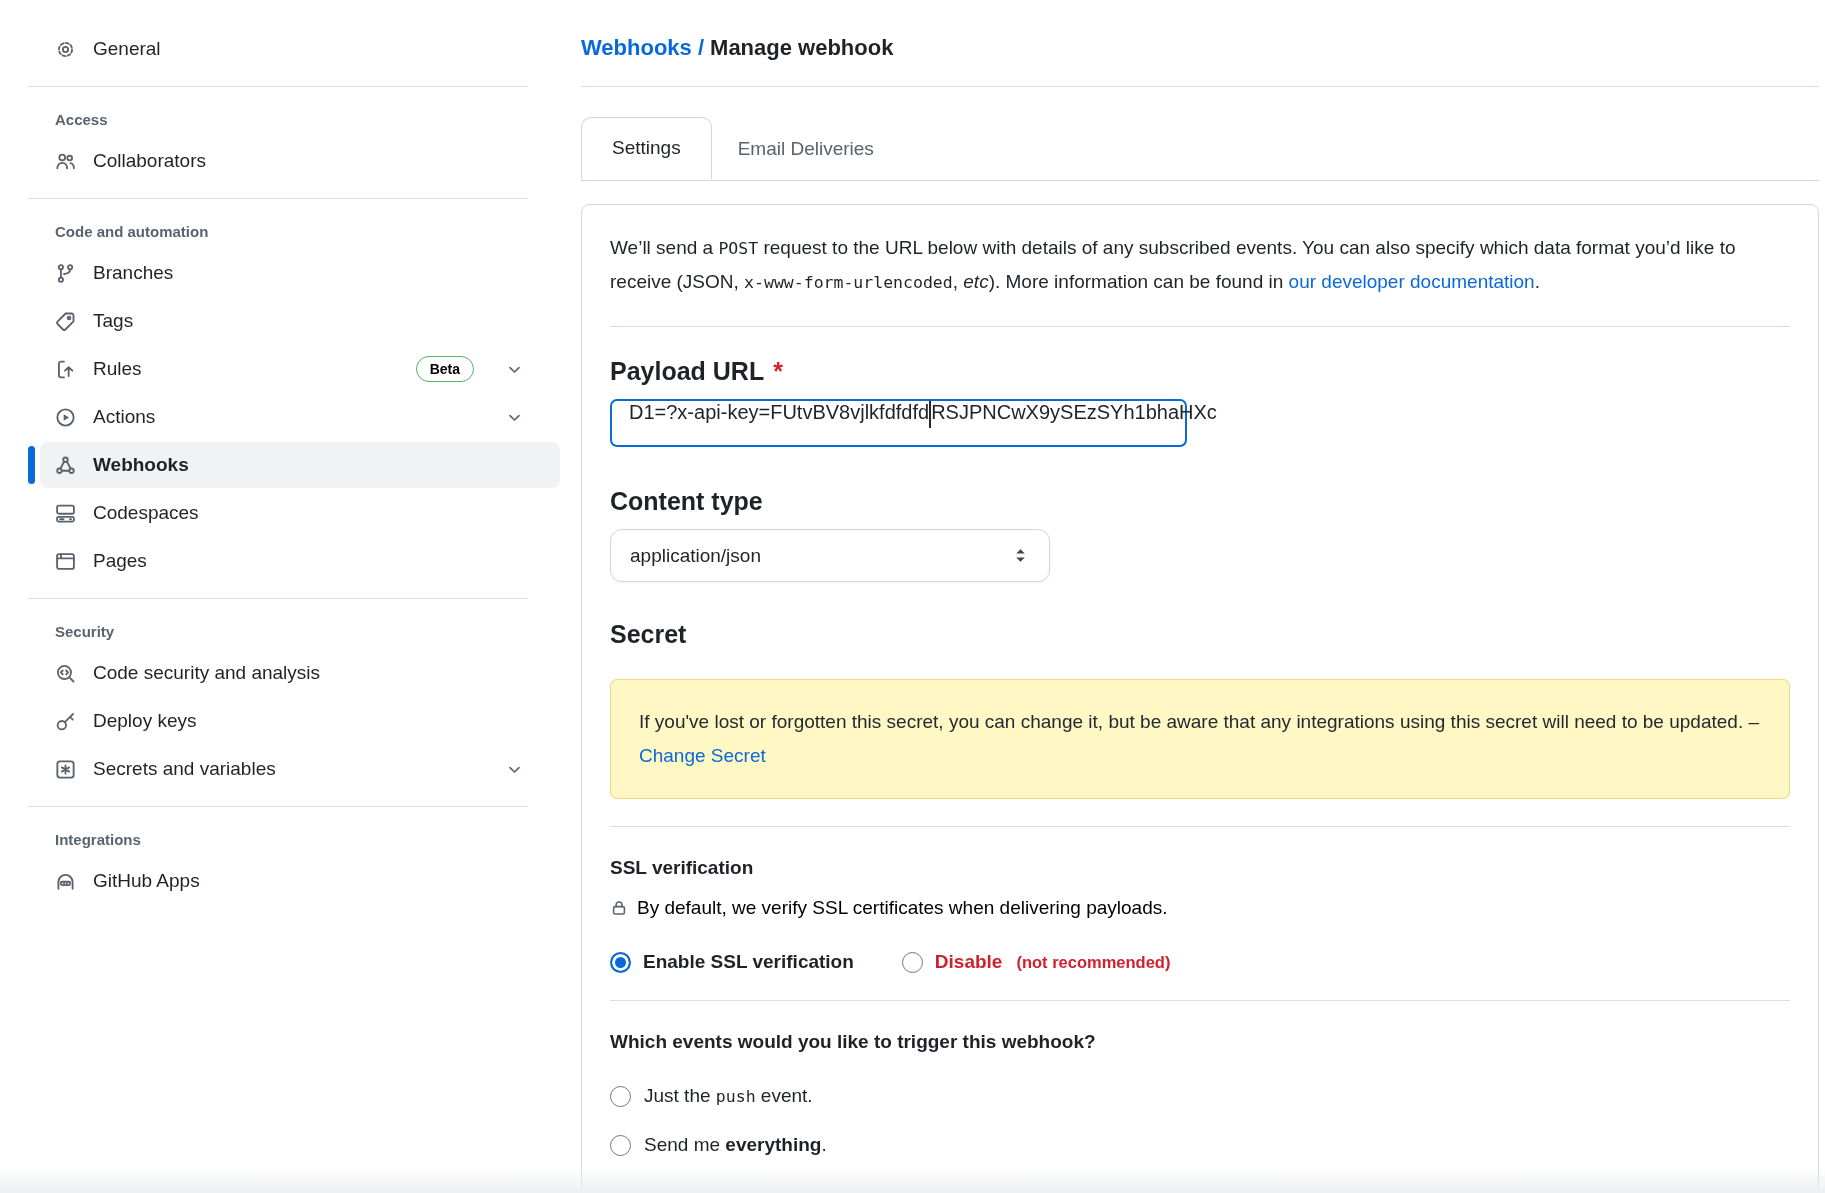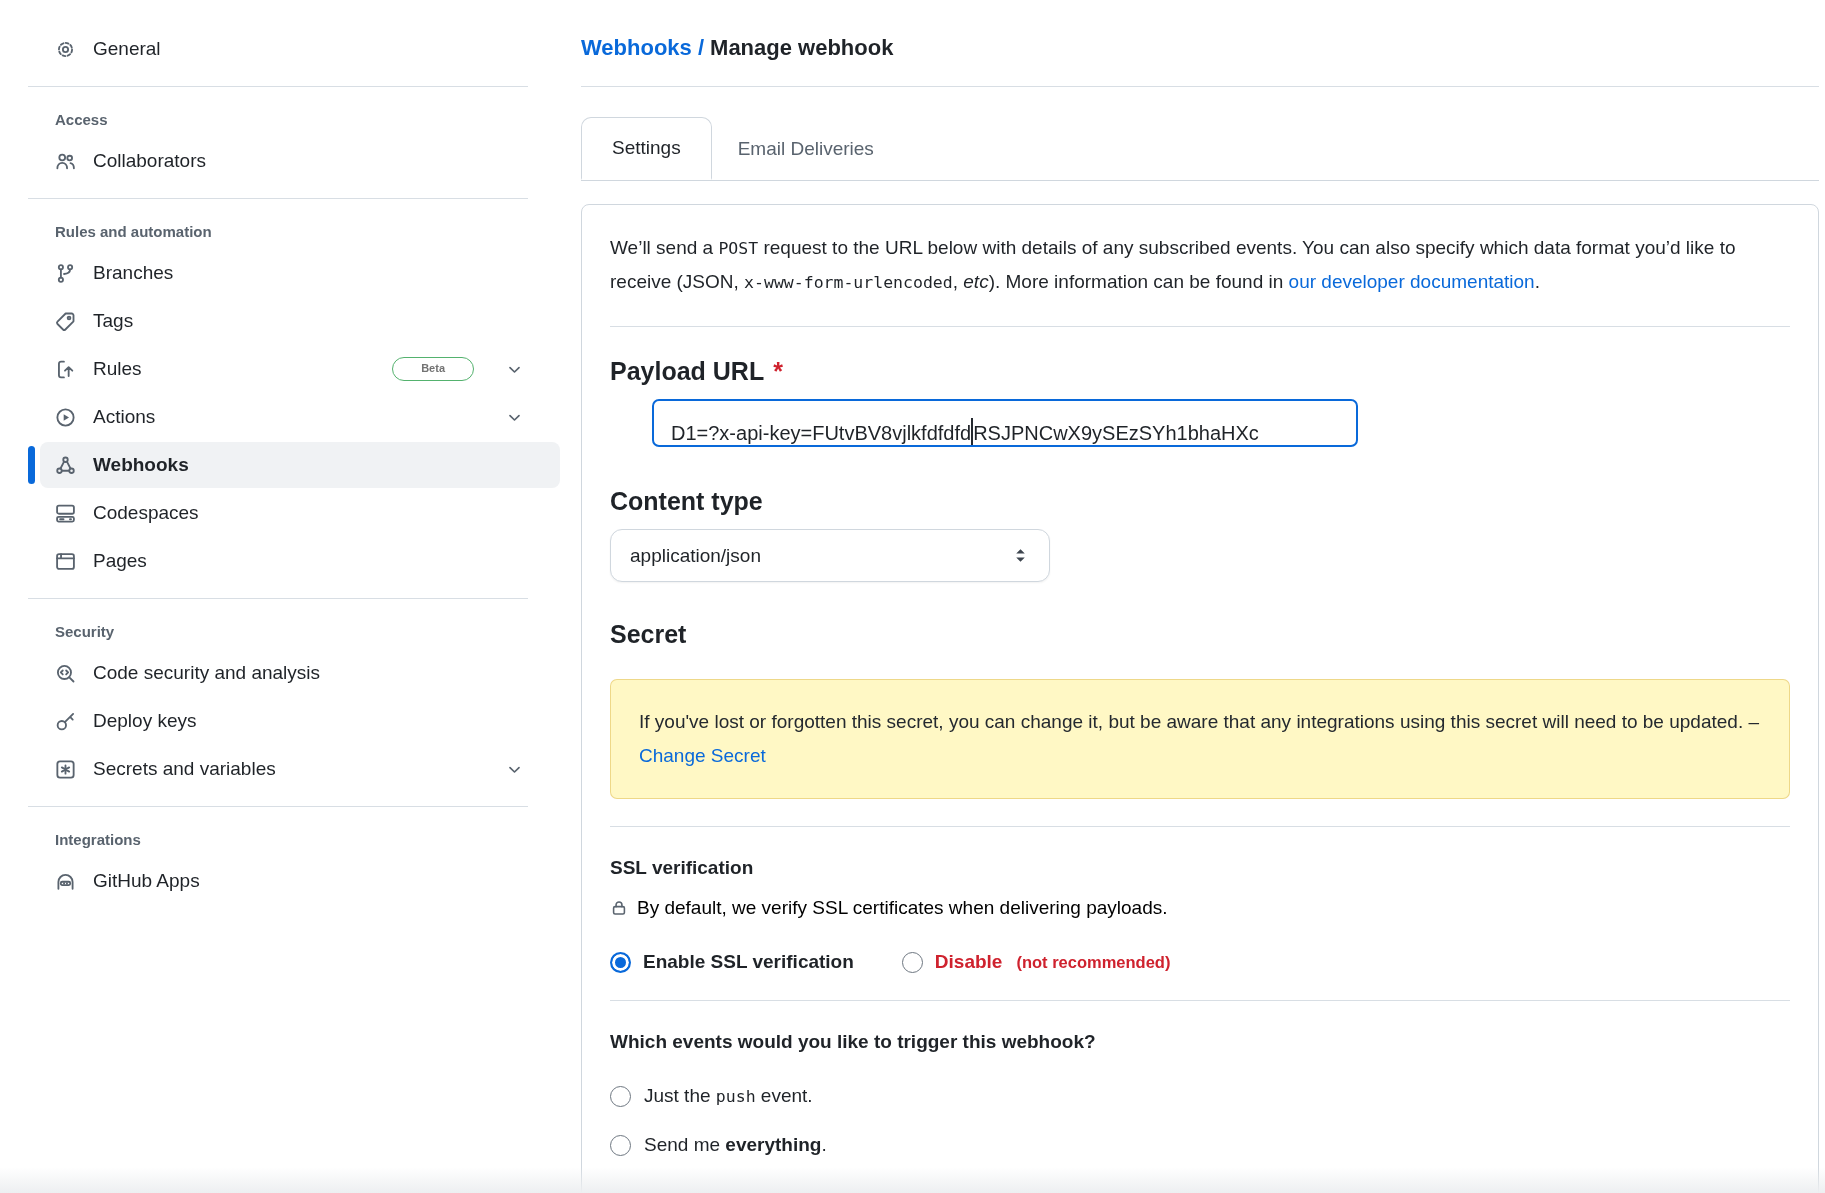--- a/index.html
+++ b/index.html
@@ -14,22 +14,22 @@
   .nav-item .nav-label{font-size:19px;color:#1f2328;white-space:nowrap;}
   .nav-item.selected{background:#f0f2f4;}
   .nav-item.selected .nav-label{font-weight:600;}
   .nav-item.selected::before{content:"";position:absolute;left:-12px;top:4px;width:7px;height:38px;
     border-radius:4px;background:#0969da;}
   .nav-icon{width:21px;height:21px;color:#59636e;flex:none;display:flex;align-items:center;}
   .nav-icon svg{width:21px;height:21px;}
   .nav-chevron{margin-left:auto;color:#59636e;width:19px;height:19px;display:flex;flex:none;}
   .nav-chevron svg{width:19px;height:19px;}
   .nav-chevron.after-badge{margin-left:14px;}
-  .badge{margin-left:auto;font-size:11px;font-weight:600;color:#737373;border:1.5px solid #54b26e;
-    border-radius:999px;padding:4px 28px;line-height:1.2;flex:none;}
+  .badge{margin-left:auto;font-size:14px;font-weight:600;color:#000000;border:1.5px solid #54b26e;
+    border-radius:999px;padding:4px 13px;line-height:1.2;flex:none;}
   .nav-divider{height:1px;background:#d8dee4;margin:14px 32px 0 0;}
   .nav-section-title{font-size:15px;font-weight:600;color:#59636e;margin:24px 0 10px 27px;}
 
   
   .main{margin-left:21px;width:1238px;padding-top:26px;}
   h1.page-title{font-size:22px;font-weight:700;margin:0;line-height:44px;}
   .breadcrumb-link{color:#0969da;text-decoration:none;margin-right:6px;}
   .title-hr{border:none;border-top:1px solid #d8dee4;margin:16px 0 0;}
   .tabnav{margin-top:30px;border-bottom:1px solid #d0d7de;display:flex;align-items:stretch;}
   .tab{font-size:19px;height:63px;display:flex;align-items:center;cursor:pointer;}
@@ -38,22 +38,22 @@
   .tab.inactive{color:#59636e;padding:0 26px;margin-left:0;}
 
   .panel{margin-top:23px;border:1px solid #d0d7de;border-radius:8px;padding:0 28px 80px;background:#fff;}
   .intro{font-size:19px;line-height:33px;margin:26px 0 0;color:#1f2328;}
   .mono{font-family:"DejaVu Sans Mono","Liberation Mono",monospace;font-size:16.5px;}
   .inline-link{color:#0969da;text-decoration:none;}
   hr.inset{border:none;border-top:1px solid #d8dee4;margin:27px 0 0;}
 
   .field-label{font-size:25px;font-weight:600;margin:30px 0 0;display:flex;gap:9px;align-items:flex-start;}
   .required{color:#cf222e;font-weight:600;}
-  .text-input{margin-top:13px;width:706px;height:48px;border:2px solid #0969da;border-radius:7px;
-    display:flex;align-items:flex-end;padding:0 17px;font-size:20px;color:#1f2328;white-space:pre;background:#fff;cursor:text;margin-left:42px;}
+  .text-input{margin-top:13px;width:577px;height:48px;border:2px solid #0969da;border-radius:7px;
+    display:flex;align-items:flex-start;padding:0 17px;font-size:20px;color:#1f2328;white-space:pre;background:#fff;cursor:text;}
   .caret{width:2px;height:27px;background:#24292f;flex:none;}
   .ct-label{margin-top:40px;}
   .select{margin-top:13px;width:440px;height:53px;border:1px solid #d0d7de;border-radius:12px;
     display:flex;align-items:center;justify-content:space-between;padding:0 19px;font-size:19px;
     background:#fff;box-shadow:0 1px 2px rgba(31,35,40,0.06);cursor:pointer;}
   .sort-icon{color:#3d454e;width:19px;height:19px;display:flex;}
   .secret-label{margin-top:38px;}
   .flash{margin-top:30px;background:#fff8c5;border:1px solid rgba(212,167,44,0.4);border-radius:7px;
     padding:25px 28px;font-size:19px;line-height:34px;color:#24292f;}
   .section-heading{font-size:19px;font-weight:600;margin:30px 0 0;}
@@ -95,21 +95,21 @@
           <svg viewBox="0 0 16 16" fill="none" stroke="currentColor" stroke-width="1.4" stroke-linecap="round" stroke-linejoin="round">
             <circle cx="5.5" cy="5" r="2.2"></circle>
             <path d="M1.8 13.2c0-2.6 1.6-4.2 3.7-4.2s3.7 1.6 3.7 4.2"></path>
             <circle cx="11.2" cy="5.4" r="1.8"></circle>
             <path d="M11.8 9.3c1.6.3 2.6 1.7 2.6 3.9"></path>
           </svg>
         </span>
         <span class="nav-label">Collaborators</span>
       </div>
       <div class="nav-divider"></div>
-      <div class="nav-section-title">Rules and automation</div>
+      <div class="nav-section-title">Code and automation</div>
       <div class="nav-item">
         <span class="nav-icon">
           <svg viewBox="0 0 16 16" fill="none" stroke="currentColor" stroke-width="1.4" stroke-linecap="round" stroke-linejoin="round">
             <circle cx="4.5" cy="3.2" r="1.6"></circle>
             <circle cx="11.5" cy="3.2" r="1.6"></circle>
             <circle cx="4.5" cy="12.8" r="1.6"></circle>
             <path d="M4.5 4.8v6.4M11.5 4.8c0 2.2-2.2 3.4-4.6 3.6"></path>
           </svg>
         </span>
         <span class="nav-label">Branches</span>

